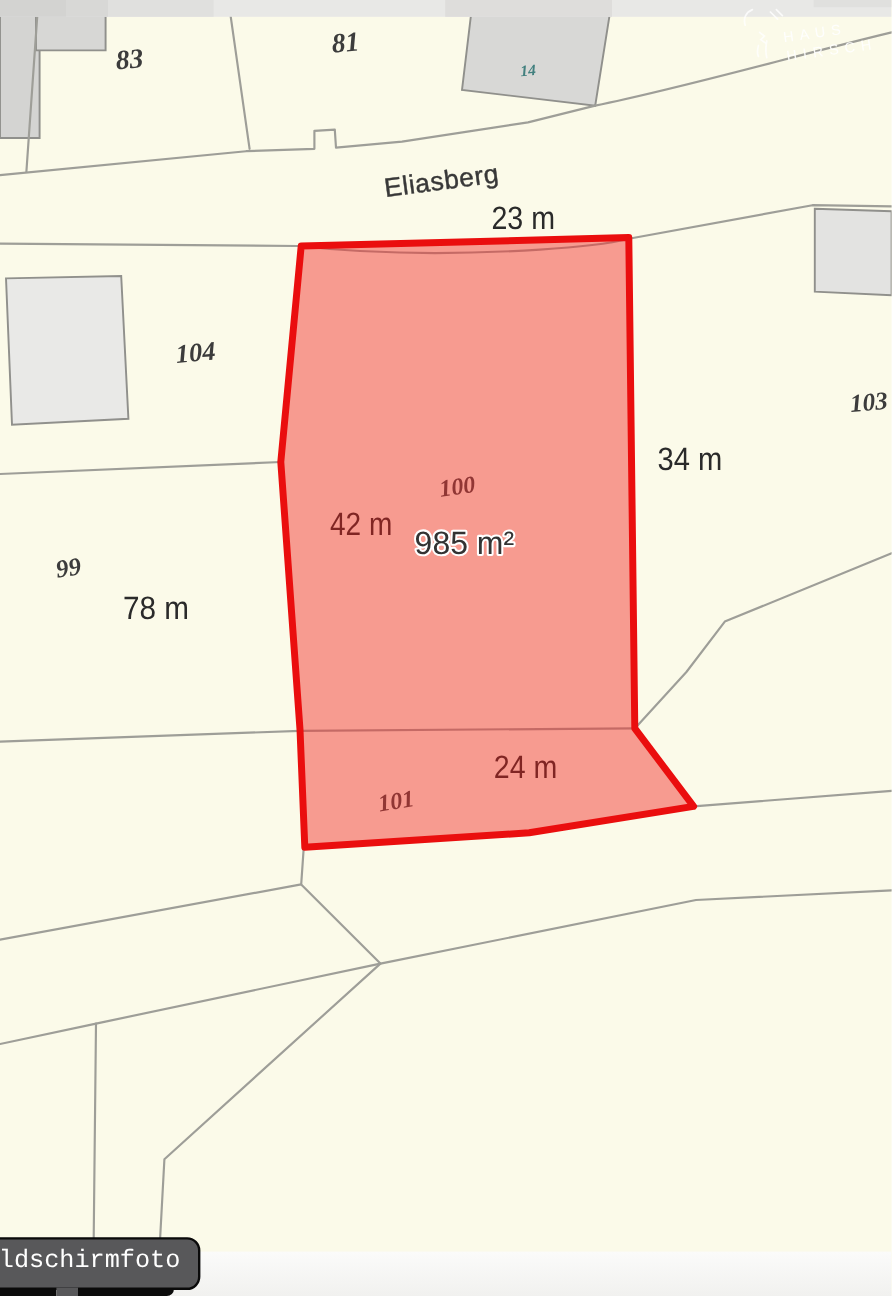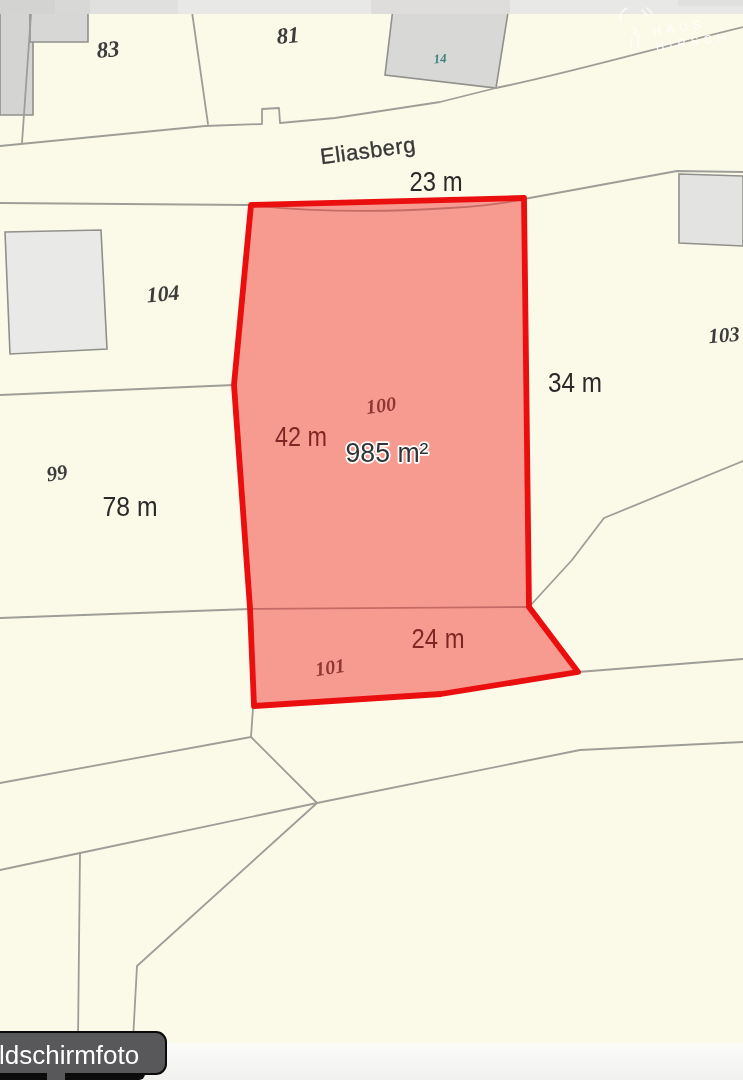--- a/index.html
+++ b/index.html
@@ -1,19 +1,19 @@
 <!DOCTYPE html>
 <html><head>
 <meta charset="utf-8">
 <style>
   html,body{margin:0;padding:0;}
   body{width:743px;height:1080px;overflow:hidden;position:relative;font-family:"Liberation Sans",sans-serif;}
   #map{position:absolute;left:0;top:0;}
   #tooltip{position:absolute;left:-34px;top:1031px;width:201px;height:44px;background:#58585a;border:2px solid #0a0a0a;border-radius:11px;box-sizing:border-box;z-index:30;}
-  #tooltip span{position:absolute;left:31px;top:7px;color:#fff;font-size:26px;font-family:Liberation Sans, sans-serif;}
+  #tooltip span{position:absolute;left:31px;top:7px;color:#fff;font-size:21px;font-family:Liberation Mono, monospace;}
   .blackbit{position:absolute;background:#0c0c0c;z-index:29;}
   #tab{position:absolute;background:#58585a;z-index:31;}
 </style>
 </head>
 <body>
 <svg id="map" width="743" height="1080" viewBox="0 0 743 1080">
 
   <rect x="0" y="0" width="743" height="1080" fill="#fbfae9"></rect>
 
   <g stroke="#90908c" stroke-width="1.6" fill="#d4d4d2">

